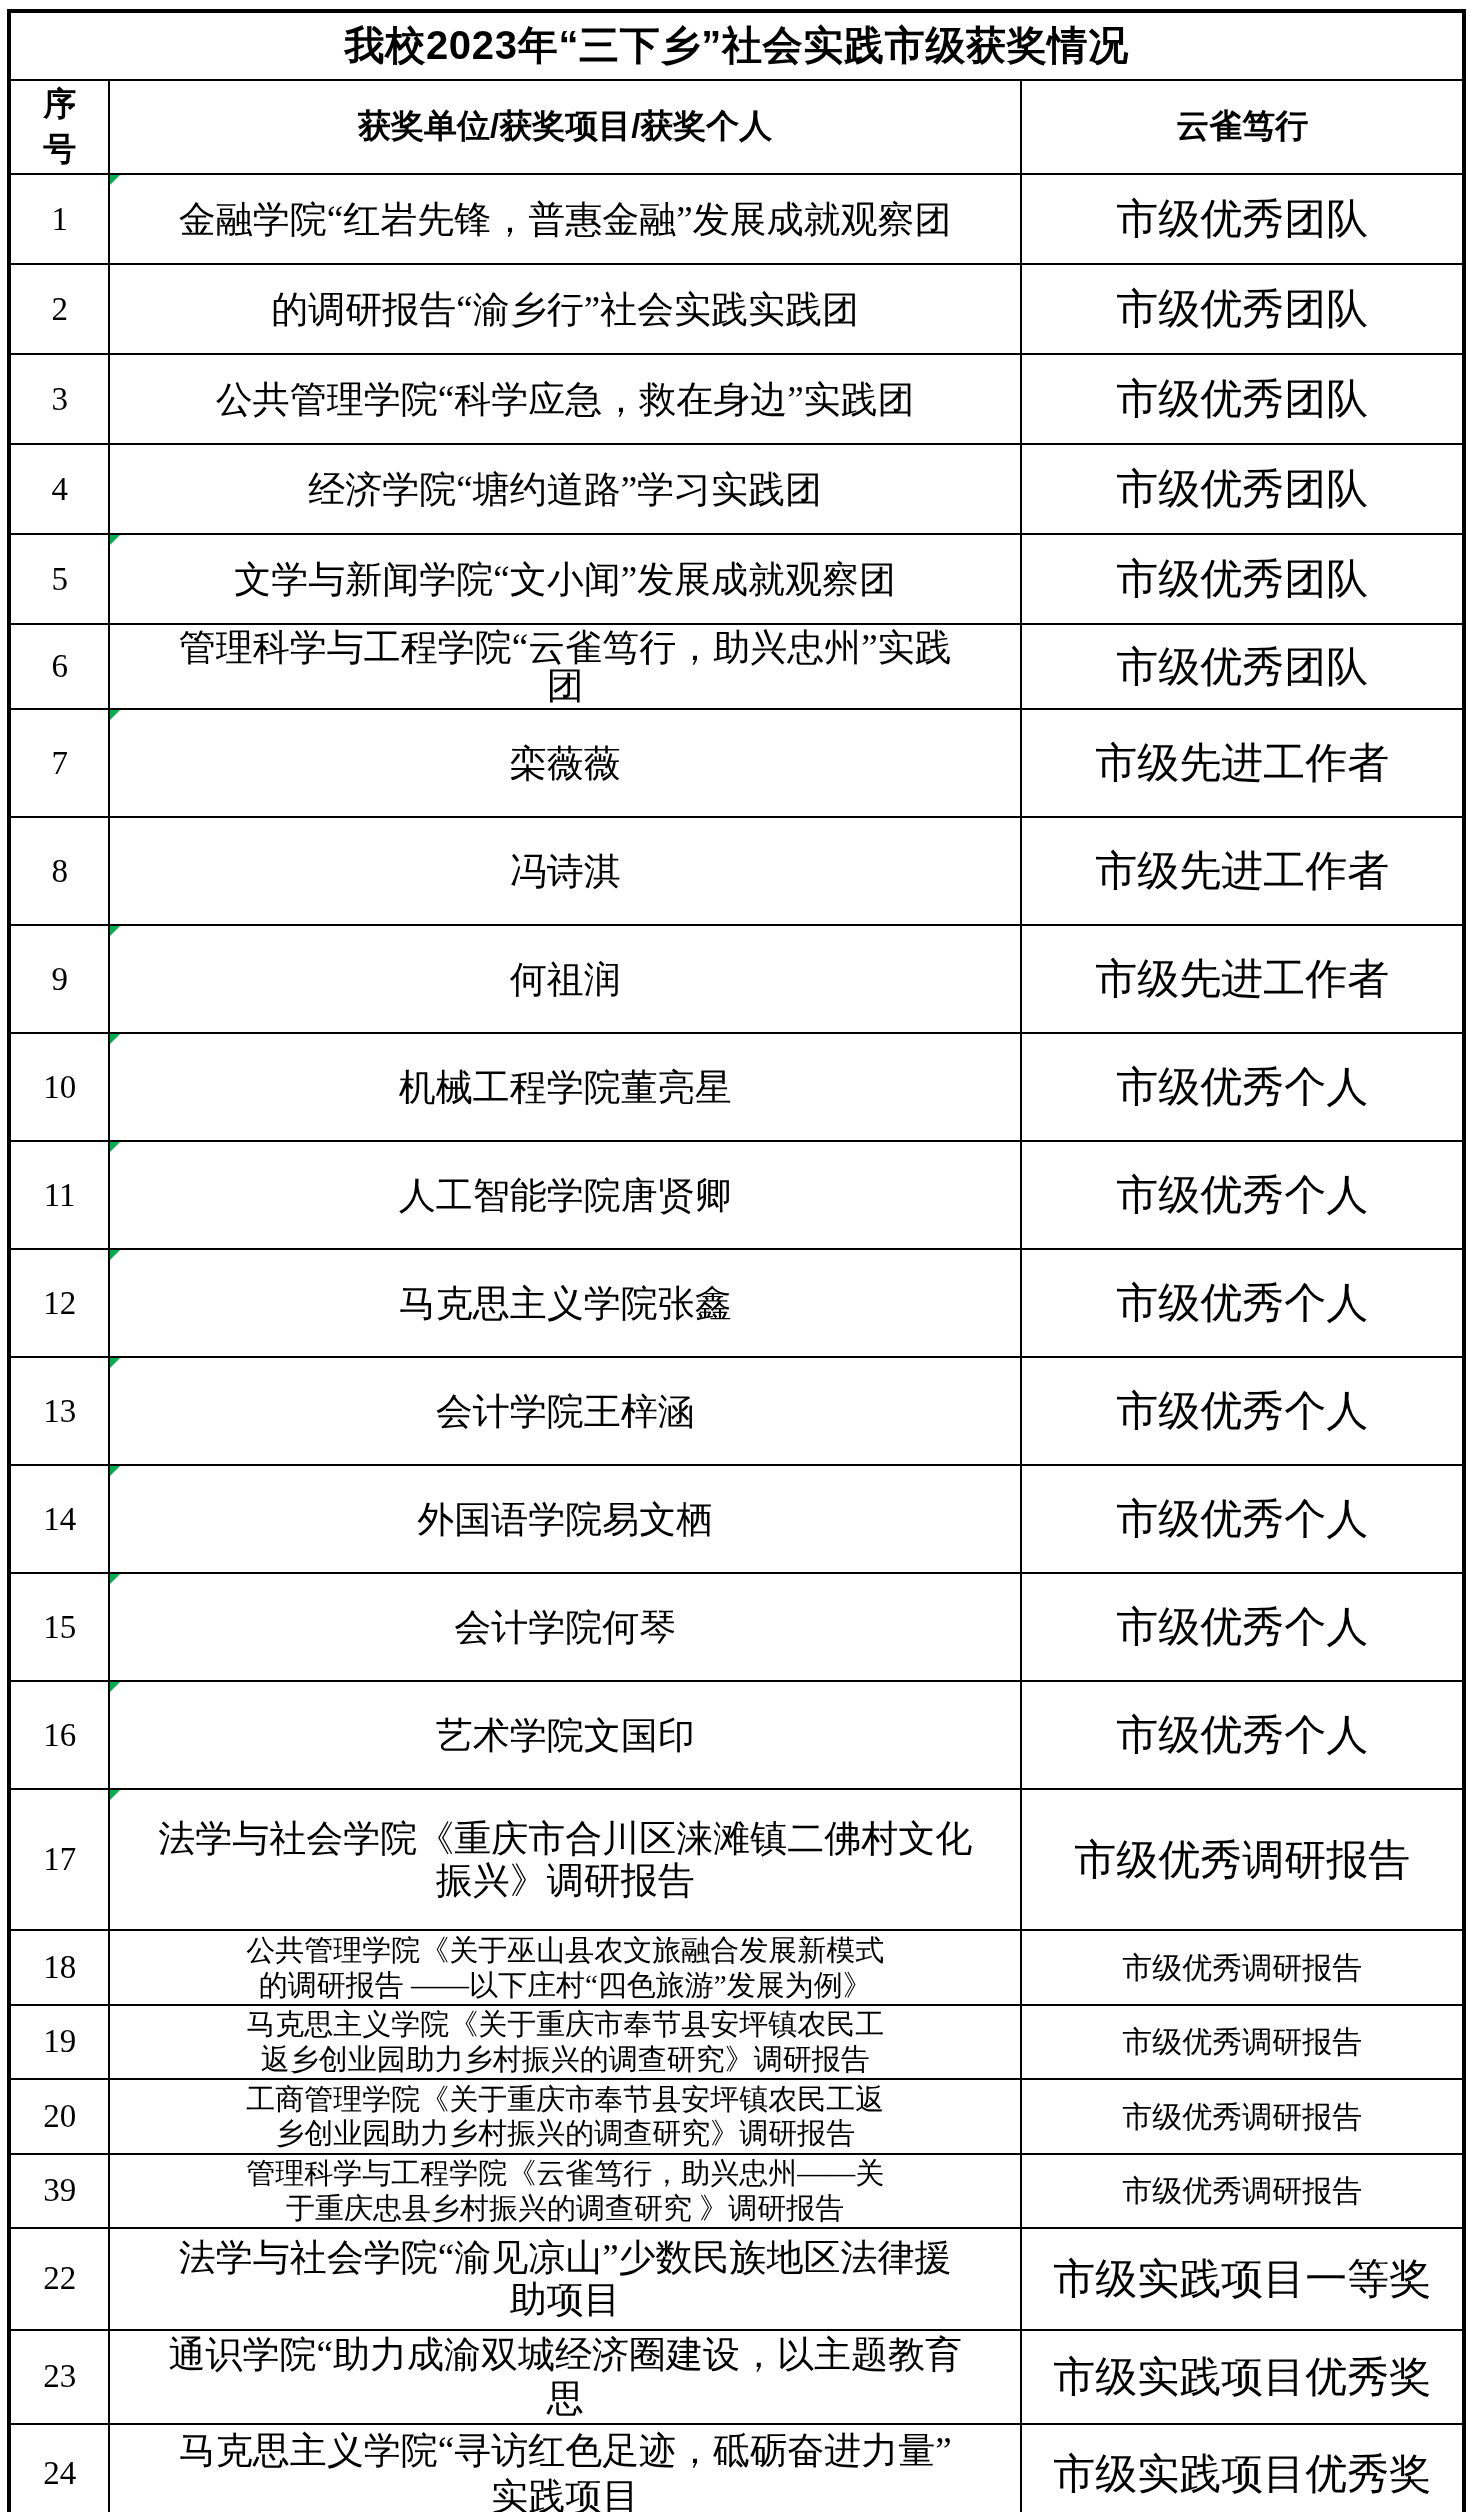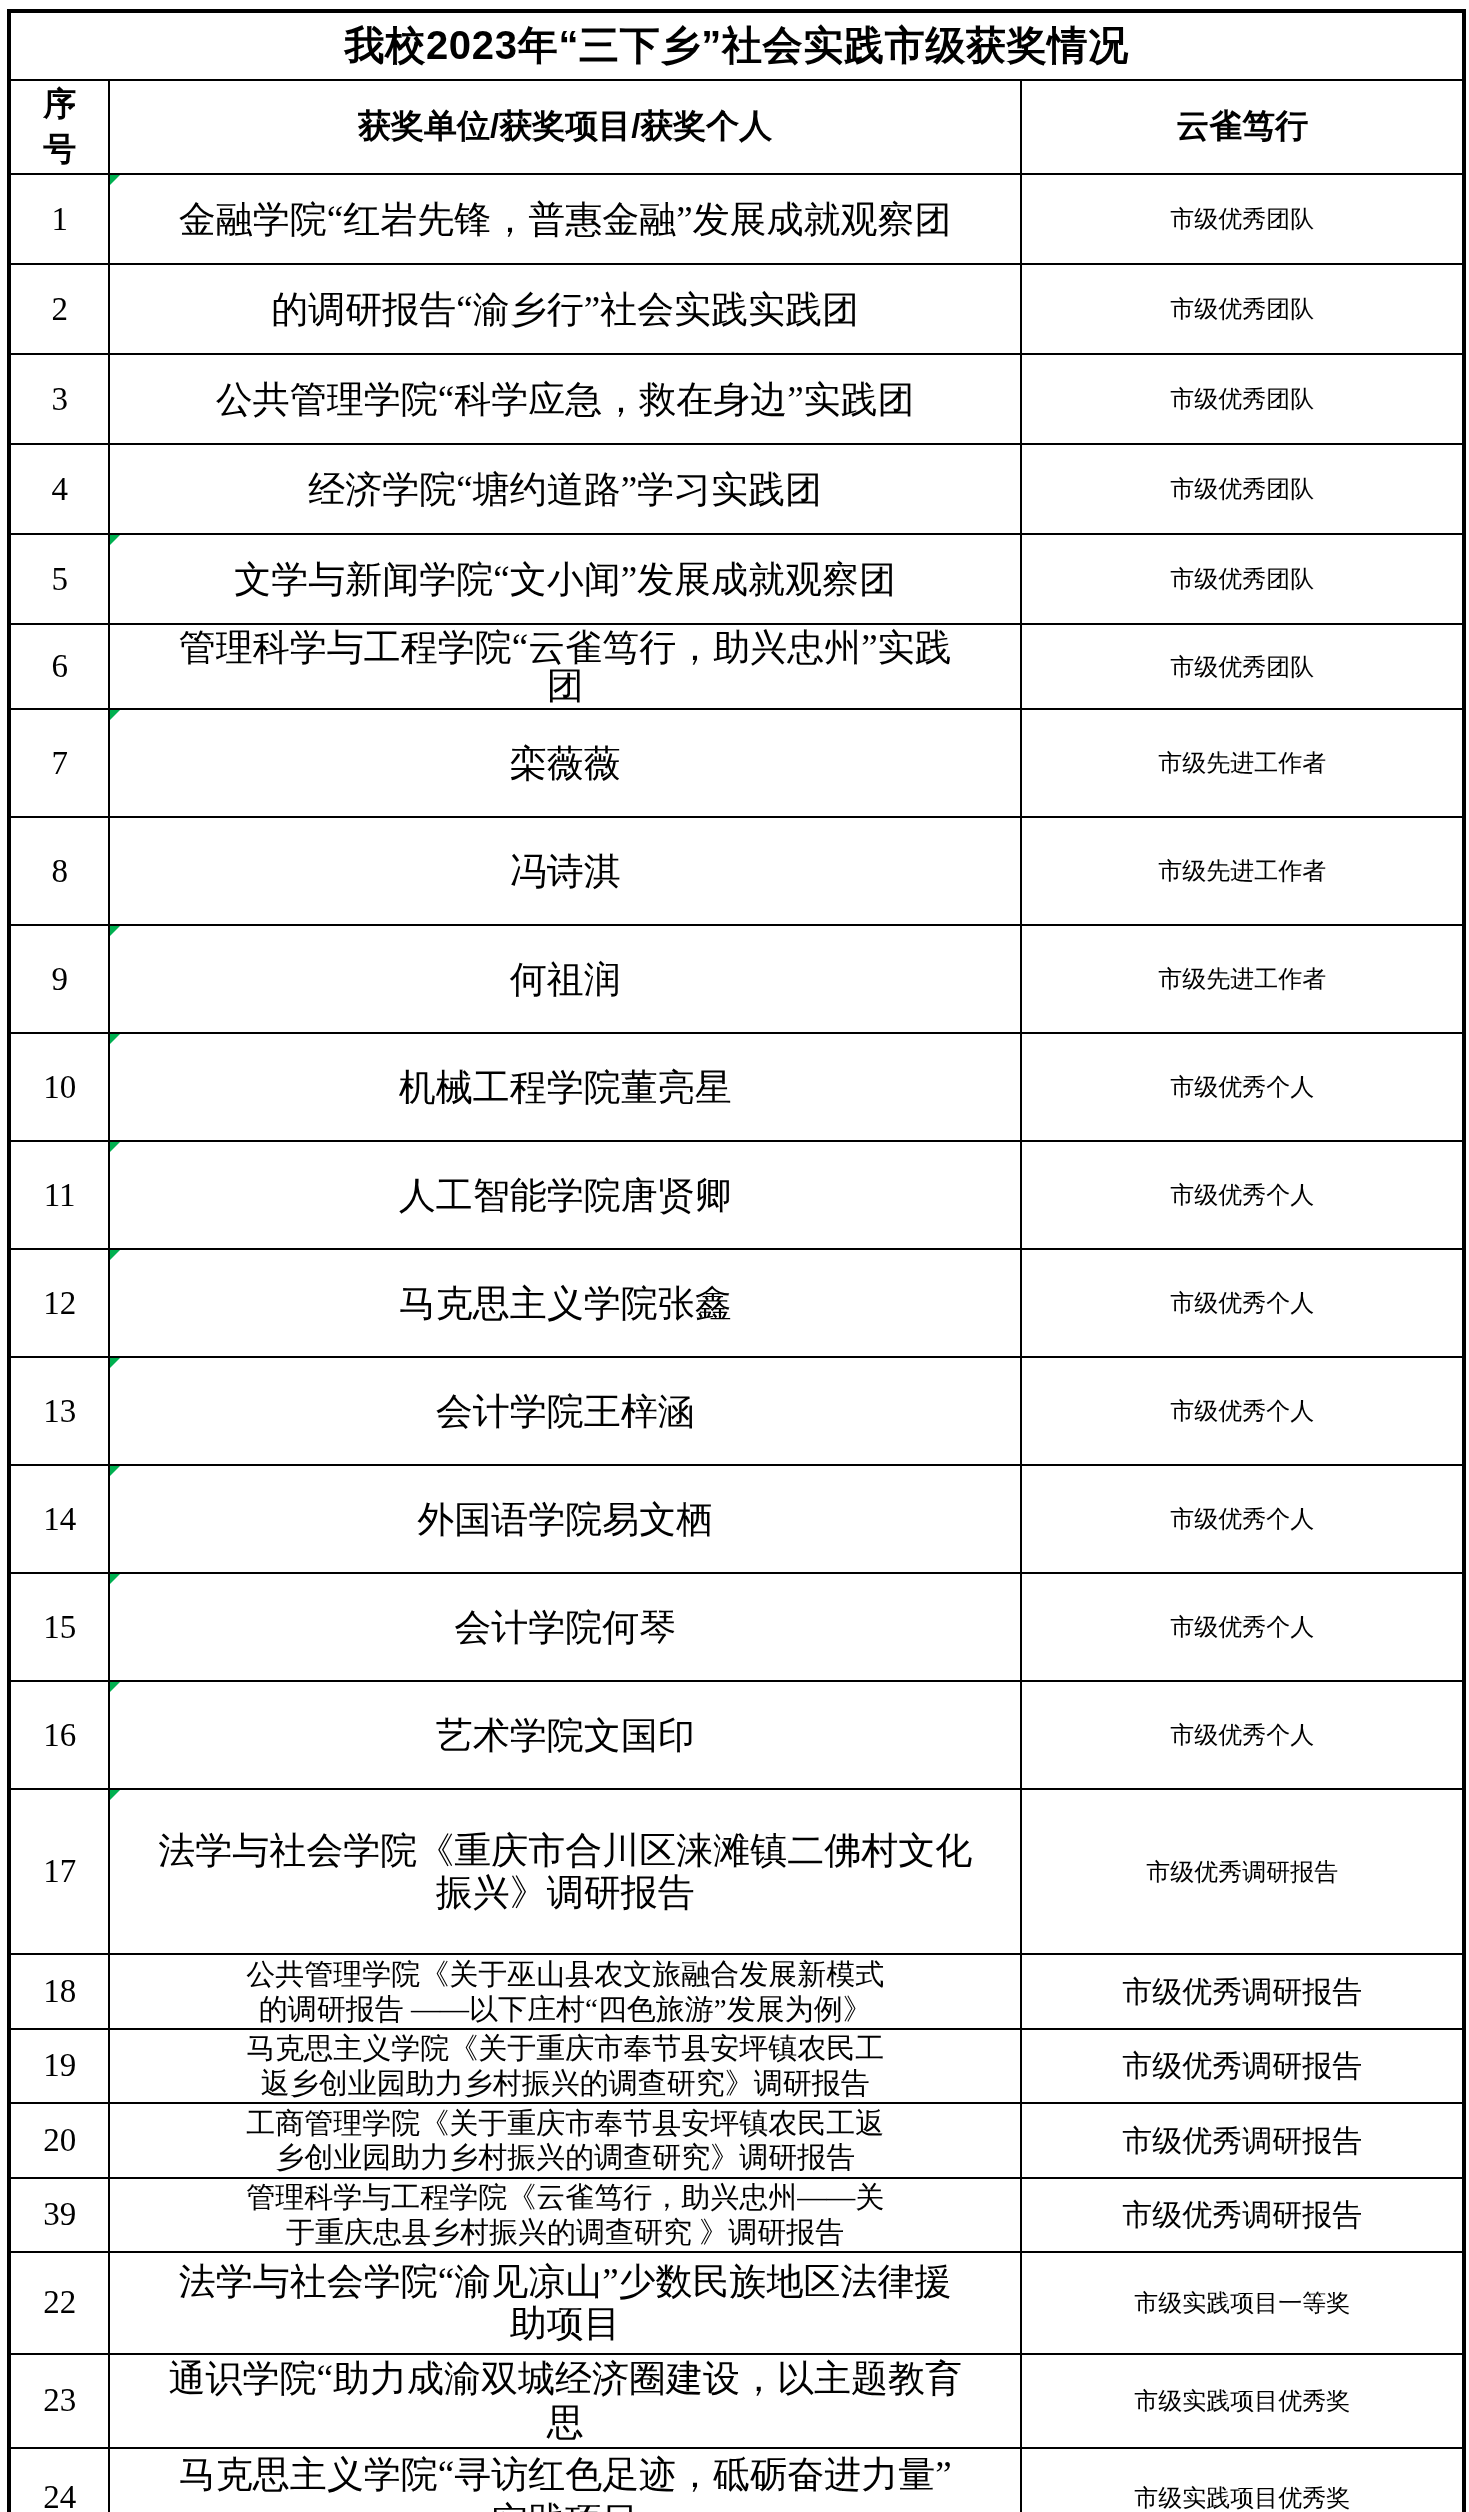--- a/index.html
+++ b/index.html
@@ -48,27 +48,27 @@
     height:70px;
     border-bottom:3.6px solid var(--border);
     font-family:"Liberation Sans","DejaVu Sans",sans-serif;
     font-weight:bold;
     font-size:33px;
     padding:0 7.2px;
   }
   
   .num-cell{font-size:33px;padding:0;}
   .name-cell{font-size:37px;line-height:1.12;}
-  .cat-cell{font-size:24px;padding:0 7.2px;line-height:1.1;}
+  .cat-cell{font-size:42px;padding:0 7.2px;line-height:1.1;}
   
   tr.size-s  td{height:90px;}
   tr.size-w  td{height:85px;}
   tr.size-w  .name-cell{line-height:1.02;}
   tr.size-m  td{height:108px;}
-  tr.size-t  td{height:165px;}
+  tr.size-t  td{height:141px;}
   tr.size-c  td{height:71px;}
   tr.size-c  .name-cell{font-size:29px;line-height:1.2;}
   tr.size-c  .cat-cell{font-size:30px;}
   tr.size-b  td{height:102px;}
   tr.size-m1 td{height:94px;}
   tr.size-m1 .name-cell{line-height:1.18;padding-left:20px;}
   tr.size-m2 td{height:101px;}
   tr.size-m2 .name-cell{line-height:1.25;}
   
   .green-marker{

